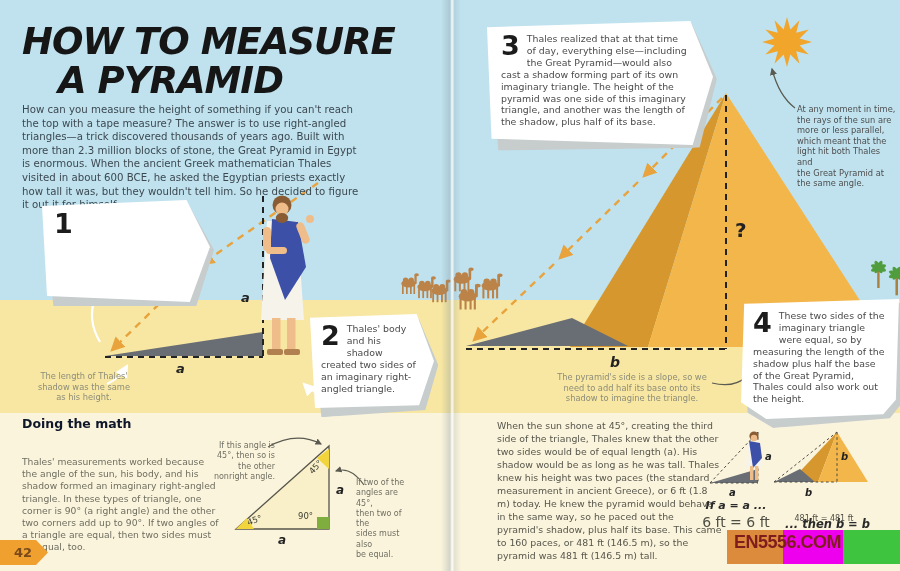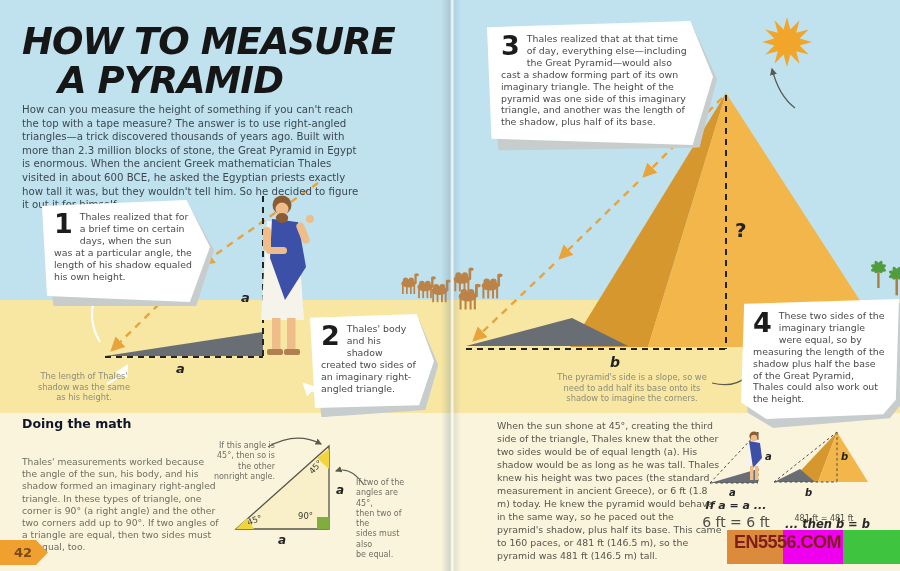--- a/index.html
+++ b/index.html
@@ -174,21 +174,20 @@
 
   <div class="abs title" style="left:22px;top:22px;">HOW TO MEASURE</div>
   <div class="abs title" style="left:22px;top:61px;margin-left:36px;">A PYRAMID</div>
   <div class="abs" style="left:22px;top:103px;width:340px;font-size:10.2px;line-height:13.6px;color:#3c4850;">How can you measure the height of something if you can't reach the top with a tape measure? The answer is to use right-angled triangles—a trick discovered thousands of years ago. Built with more than 2.3 million blocks of stone, the Great Pyramid in Egypt is enormous. When the ancient Greek mathematician Thales visited in about 600 BCE, he asked the Egyptian priests exactly how tall it was, but they wouldn't tell him. So he decided to figure it out it for himself.</div>
 
   <div class="callout" style="left:42px;top:200px;width:168px;height:102px;">
     <div class="co-shadow" style="clip-path:polygon(0% 6%,86% 0%,100% 46%,88% 100%,3% 94%);"></div>
     <div class="co-face" style="clip-path:polygon(0% 6%,86% 0%,100% 46%,88% 100%,3% 94%);">
       <div class="co-body">
         <span class="co-num">1</span>
-        <span>Thales realized that for a brief time on certain days, when the sun was at a particular angle, the length of his shadow equaled his own height.</span>
       </div>
     </div>
   </div>
 
   <div class="callout" style="left:310px;top:314px;width:124px;height:94px;">
     <div class="co-shadow" style="clip-path:polygon(0% 4%,86% 0%,100% 50%,88% 97%,4% 100%);"></div>
     <div class="co-face" style="clip-path:polygon(0% 4%,86% 0%,100% 50%,88% 97%,4% 100%);">
       <div class="co-body" style="padding:9px 16px 6px 11px;">
         <span class="co-num">2</span>
         <span>Thales' body and his shadow created two sides of an imaginary right-angled triangle.</span>
@@ -239,24 +238,31 @@
   <div class="callout" style="left:741px;top:299px;width:158px;height:120px;">
     <div class="co-shadow" style="clip-path:polygon(2% 4%,100% 0%,98% 84%,90% 96%,16% 100%,0% 86%);"></div>
     <div class="co-face" style="clip-path:polygon(2% 4%,100% 0%,98% 84%,90% 96%,16% 100%,0% 86%);">
       <div class="co-body" style="padding:11px 12px 8px 12px;">
         <span class="co-num">4</span>
         <span>These two sides of the imaginary triangle were equal, so by measuring the length of the shadow plus half the base of the Great Pyramid, Thales could also work out the height.</span>
       </div>
     </div>
   </div>
 
+  <div class="abs pre" style="left:797px;top:104px;width:100px;font-size:8.3px;line-height:10.6px;color:#4e4e4e;">At any moment in time,
+the rays of the sun are
+more or less parallel,
+which meant that the
+light hit both Thales and
+the Great Pyramid at
+the same angle.</div>
 
   <div class="abs caption pre" style="left:543px;top:372px;width:178px;">The pyramid's side is a slope, so we
 need to add half its base onto its
-shadow to imagine the corners.</div>
+shadow to imagine the triangle.</div>
 
   <div class="abs" style="left:735px;top:218px;font-size:20px;font-weight:bold;color:#222;">?</div>
   <div class="abs lbl" style="left:610px;top:354px;font-size:14px;">b</div>
 
   <div class="abs" style="left:497px;top:419px;width:226px;font-size:9.4px;line-height:13px;color:#56564c;">When the sun shone at 45°, creating the third side of the triangle, Thales knew that the other two sides would be of equal length (a). His shadow would be as long as he was tall. Thales knew his height was two paces (the standard measurement in ancient Greece), or 6 ft (1.8 m) today. He knew the pyramid would behave in the same way, so he paced out the pyramid's shadow, plus half its base. This came to 160 paces, or 481 ft (146.5 m), so the pyramid was 481 ft (146.5 m) tall.</div>
 
   <div class="abs lbl" style="left:765px;top:451px;font-size:10px;">a</div>
   <div class="abs lbl" style="left:729px;top:487px;font-size:10px;">a</div>
   <div class="abs lbl" style="left:841px;top:451px;font-size:10px;">b</div>
   <div class="abs lbl" style="left:805px;top:487px;font-size:10px;">b</div>

